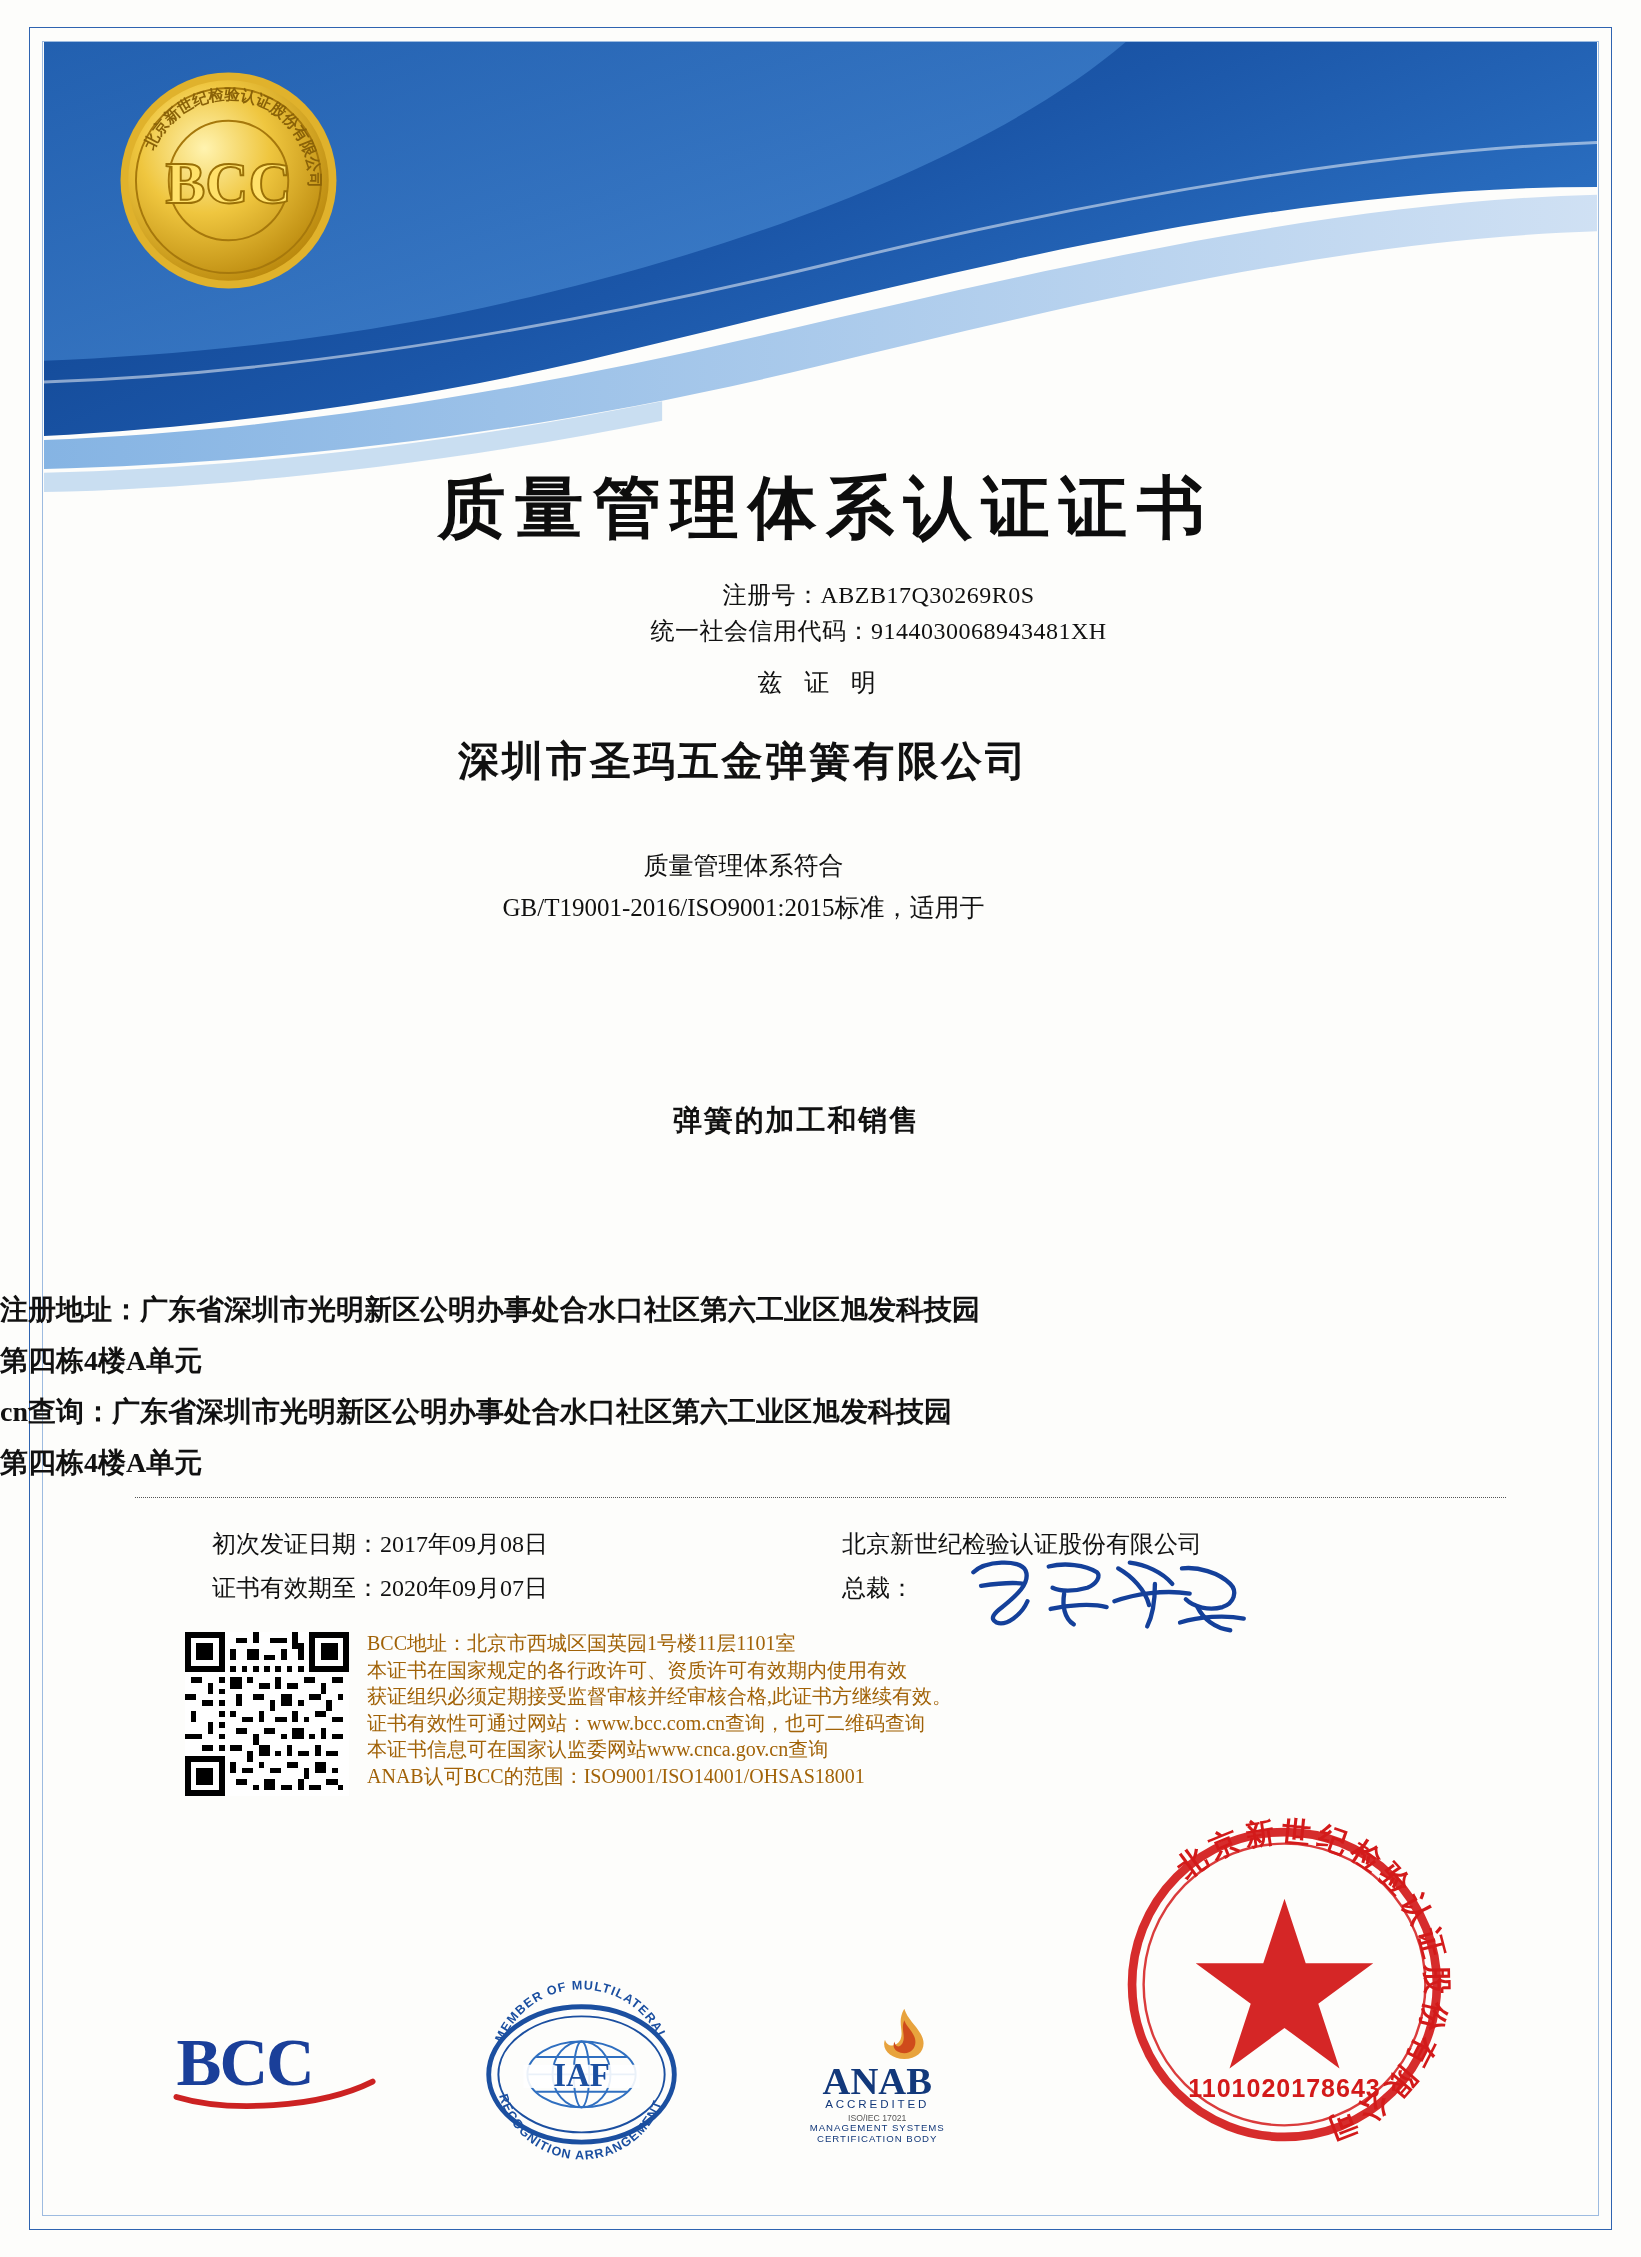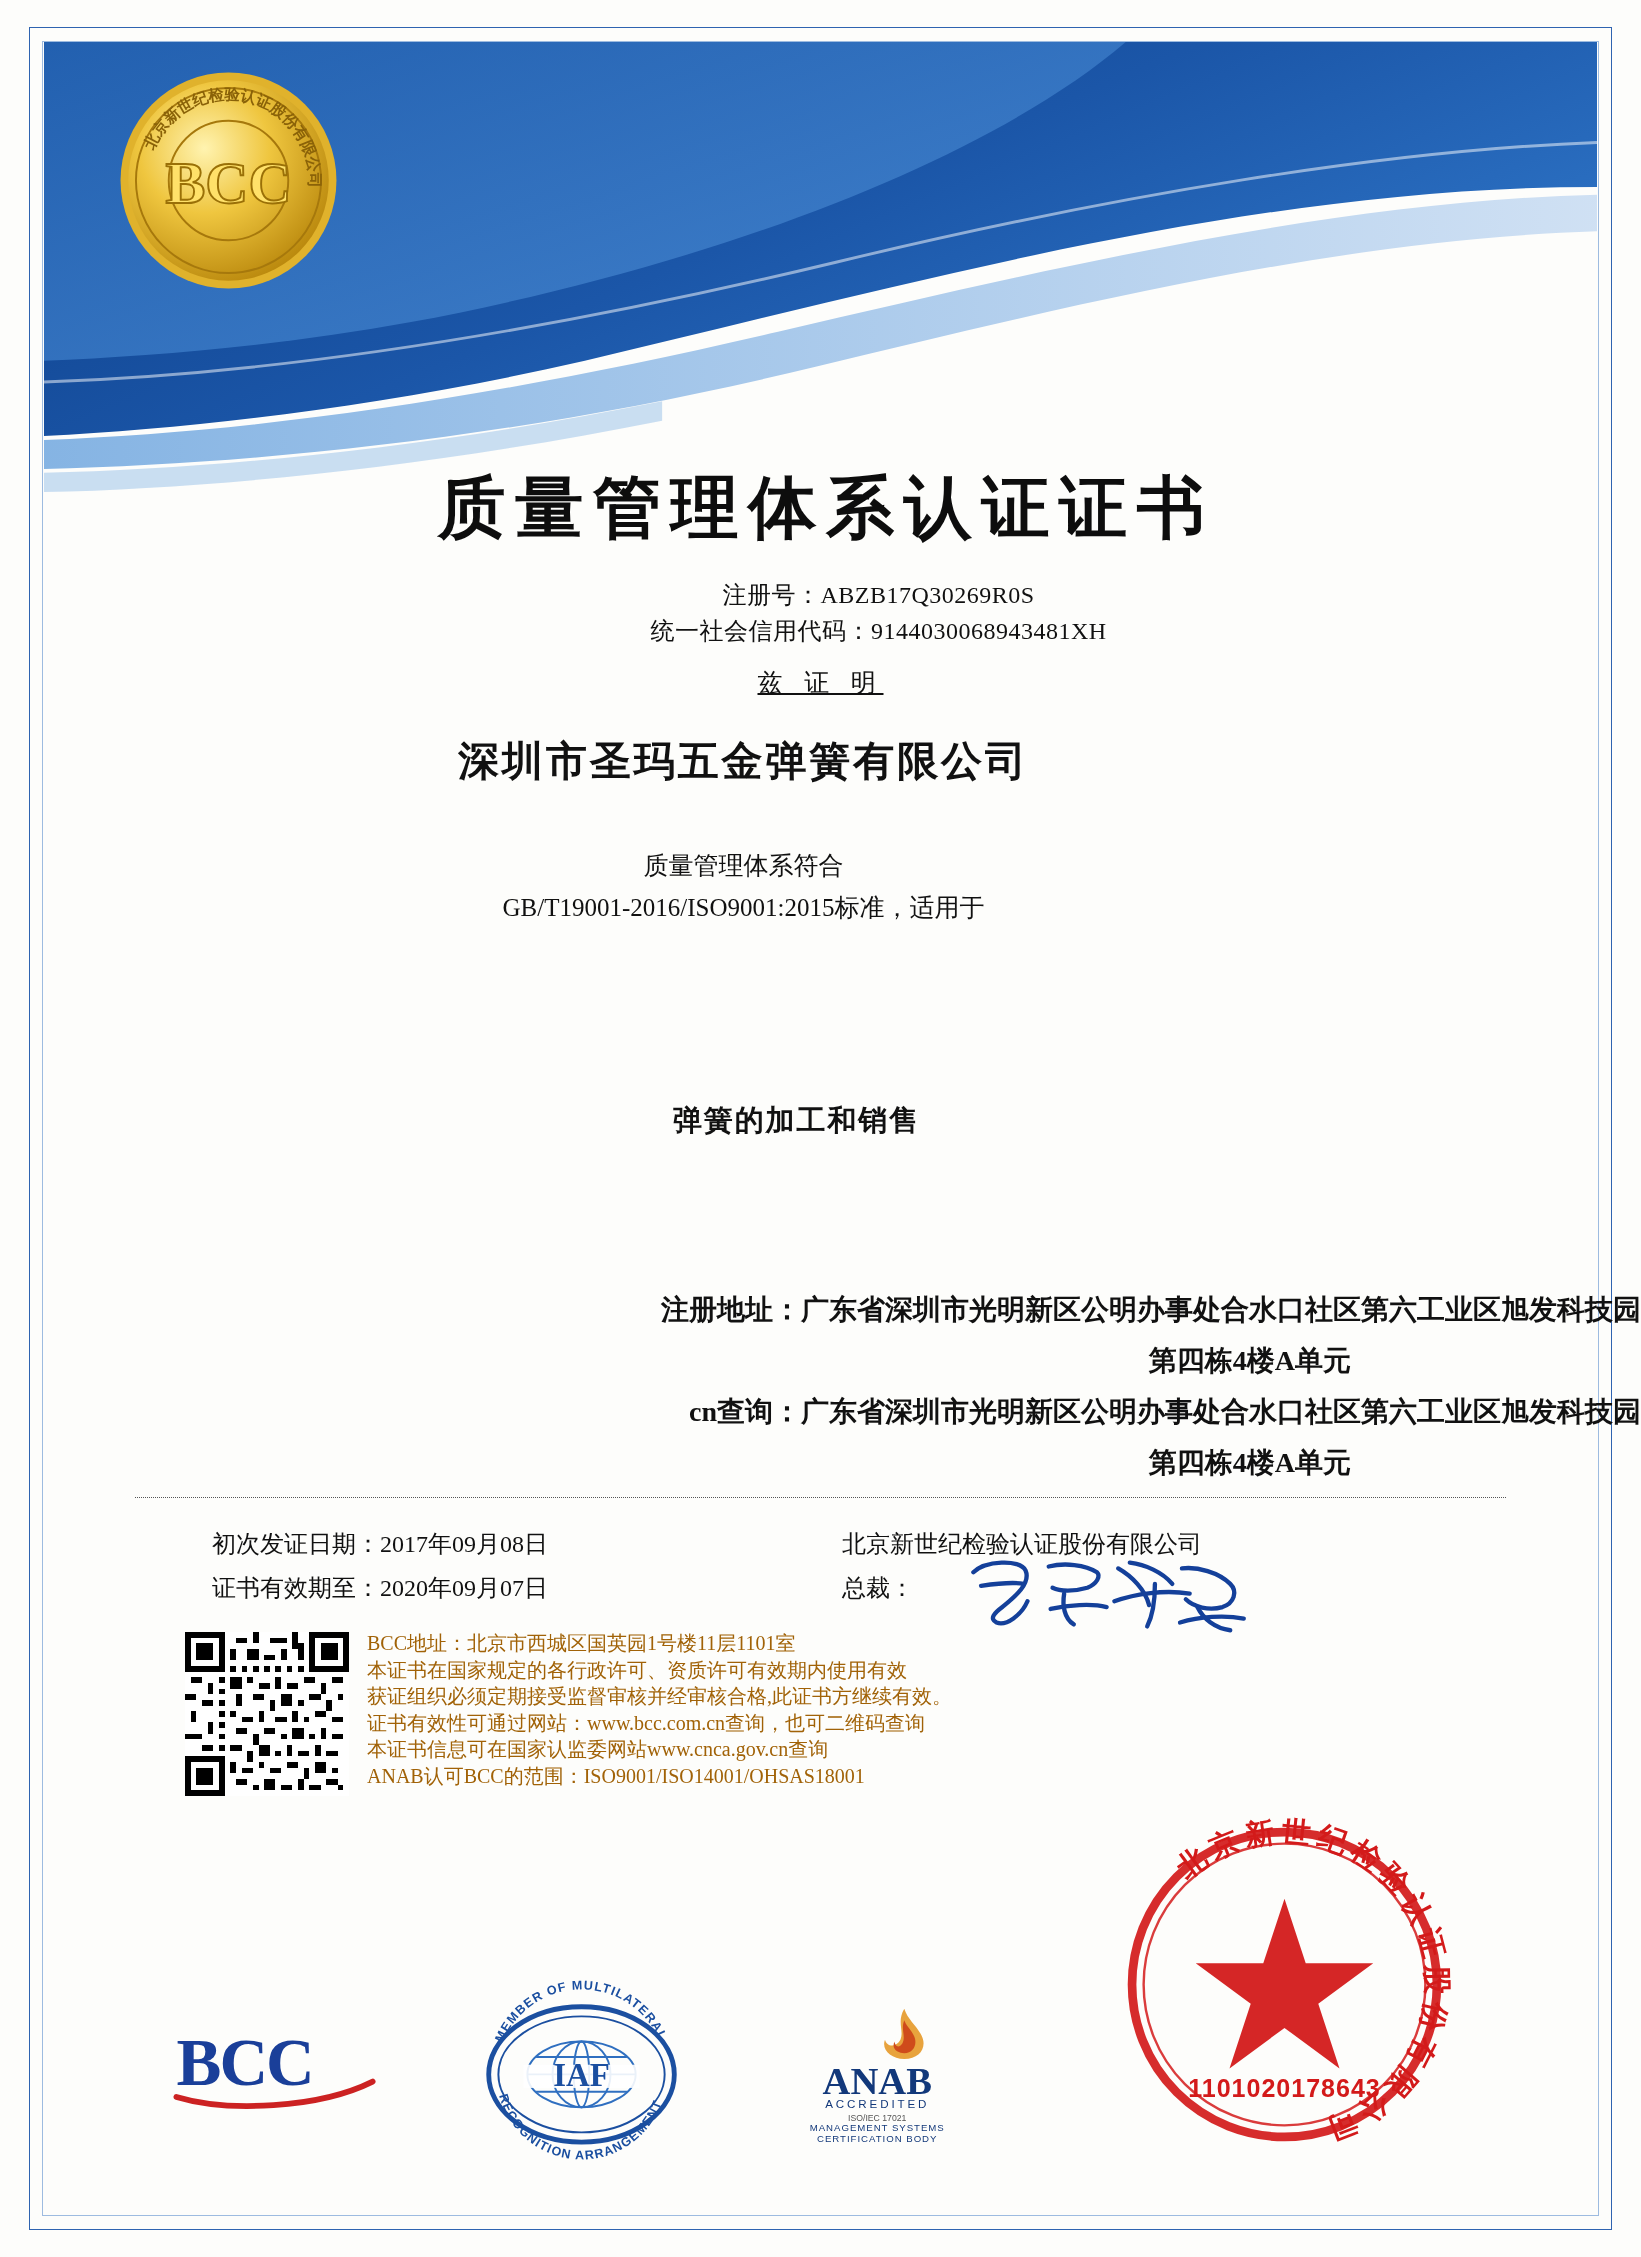--- a/index.html
+++ b/index.html
@@ -79,21 +79,20 @@
     padding-left: 116px;
   }
 
   .hereby {
     position: absolute;
     top: 666px;
     left: 0; right: 0;
     text-align: center;
     font-size: 25px;
     letter-spacing: 7.7px;
-    text-decoration: underline;
   }
 
   .company-name {
     position: absolute;
     top: 734px;
     left: 0; right: 0;
     text-align: center;
     font-size: 41px;
     font-weight: bold;
     letter-spacing: 2.9px;
@@ -118,21 +117,21 @@
     font-size: 29px;
     font-weight: bold;
     letter-spacing: 1.9px;
     padding-right: 48px;
   }
 
   .addresses {
     position: absolute;
     top: 1284px;
     left: 0; right: 0;
-    text-align: right;
+    text-align: left;
     font-size: 28px;
     font-weight: bold;
     line-height: 51px;
   }
   .addr-line2 { padding-right: 290px; }
 
   .divider {
     position: absolute;
     left: 135px;
     right: 135px;

